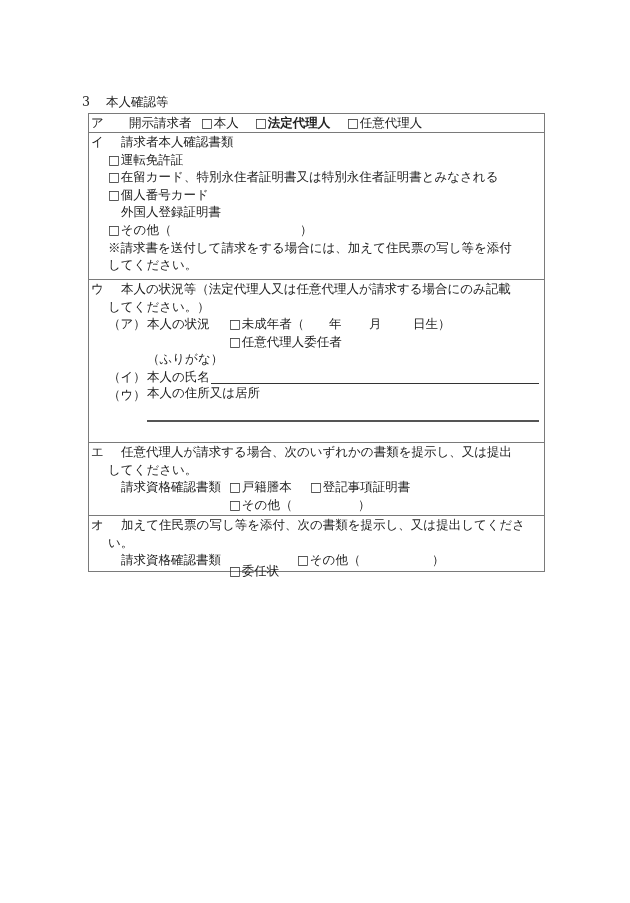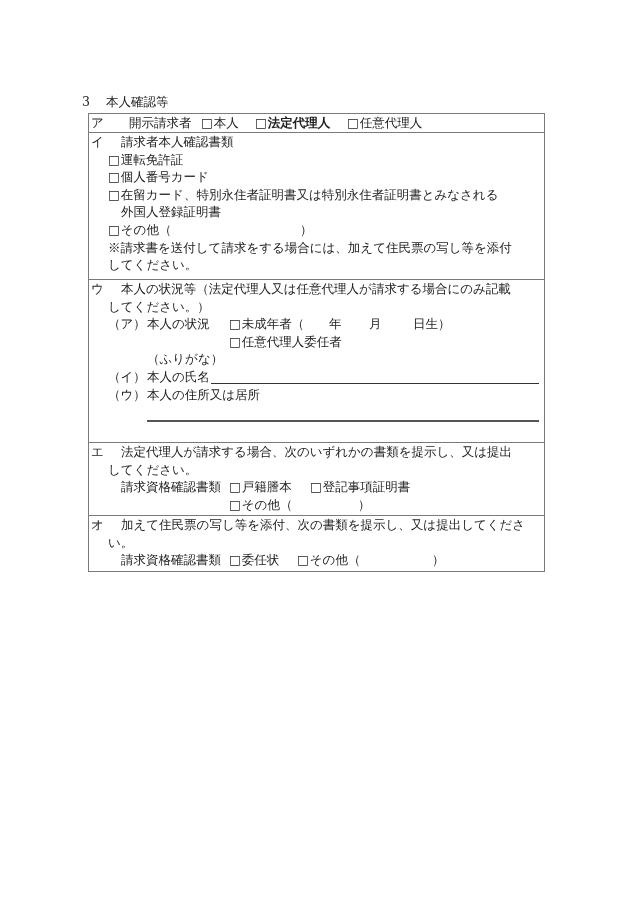--- a/index.html
+++ b/index.html
@@ -50,24 +50,24 @@
 
   <div class="row" style="height:147px;">
     <div class="line">
       <span class="abs" style="left:2px;">イ</span>
       <span class="abs" style="left:32px;">請求者本人確認書類</span>
     </div>
     <div class="line">
       <span class="abs" style="left:19px;"><span class="cb">□</span><span>運転免許証</span></span>
     </div>
     <div class="line">
-      <span class="abs" style="left:19px;"><span class="cb">□</span><span>個人番号カード</span></span>
+      <span class="abs" style="left:19px;"><span class="cb">□</span><span>在留カード、特別永住者証明書又は特別永住者証明書とみなされる</span></span>
     </div>
     <div class="line">
-      <span class="abs" style="left:19px;"><span class="cb">□</span><span>在留カード、特別永住者証明書又は特別永住者証明書とみなされる</span></span>
+      <span class="abs" style="left:19px;"><span class="cb">□</span><span>個人番号カード</span></span>
     </div>
     <div class="line">
       <span class="abs" style="left:32px;">外国人登録証明書</span>
     </div>
     <div class="line">
       <span class="abs" style="left:19px;"><span class="cb">□</span><span>その他（</span></span>
       <span class="abs" style="left:120px; width:90px; height:16px;"></span>
       <span class="abs" style="left:211px;">）</span>
     </div>
     <div class="line">
@@ -100,31 +100,31 @@
     <div class="line">
       <span class="abs" style="left:58px;">（ふりがな）</span>
     </div>
     <div class="line">
       <span class="abs" style="left:19px;">（イ）</span>
       <span class="abs" style="left:58px;">本人の氏名</span>
       <span class="underline-field" style="left:122px; width:328px; top:15px;"></span>
     </div>
     <div class="line">
       <span class="abs" style="left:19px;">（ウ）</span>
-      <span class="abs" style="left:58px;">本人の住所又は居所</span>
+      <span class="abs" style="left:58px;font-family:Liberation Mono, monospace;">本人の住所又は居所</span>
     </div>
     <div class="line">
       <span class="double-field" style="left:58px; width:392px; top:17px;"></span>
     </div>
   </div>
 
   <div class="row" style="height:73px;">
     <div class="line">
       <span class="abs" style="left:2px;">エ</span>
-      <span class="abs" style="left:32px;">法定代理人が請求する場合、次のいずれかの書類を提示し、又は提出</span>
+      <span class="abs" style="left:32px;">任意代理人が請求する場合、次のいずれかの書類を提示し、又は提出</span>
     </div>
     <div class="line">
       <span class="abs" style="left:19px;">してください。</span>
     </div>
     <div class="line">
       <span class="abs" style="left:32px;">請求資格確認書類</span>
       <span class="abs" style="left:140px;"><span class="cb">□</span><span>戸籍謄本</span></span>
       <span class="abs" style="left:221px;"><span class="cb">□</span><span>登記事項証明書</span></span>
     </div>
     <div class="line">
@@ -137,20 +137,20 @@
   <div class="row" style="height:56px;">
     <div class="line">
       <span class="abs" style="left:2px;">オ</span>
       <span class="abs" style="left:32px;">加えて住民票の写し等を添付、次の書類を提示し、又は提出してくださ</span>
     </div>
     <div class="line">
       <span class="abs" style="left:19px;">い。</span>
     </div>
     <div class="line">
       <span class="abs" style="left:32px;">請求資格確認書類</span>
-      <span class="abs" style="left:140px;"><span class="cb">□</span><span>委任状</span></span>
+      <span class="abs" style="left:140px;margin-top:11px;"><span class="cb">□</span><span>委任状</span></span>
       <span class="abs" style="left:208px;"><span class="cb">□</span><span>その他（</span></span>
       <span class="abs" style="left:280px; width:62px; height:16px;"></span>
       <span class="abs" style="left:343px;">）</span>
     </div>
   </div>
 
 </div>
 
 </body></html>

